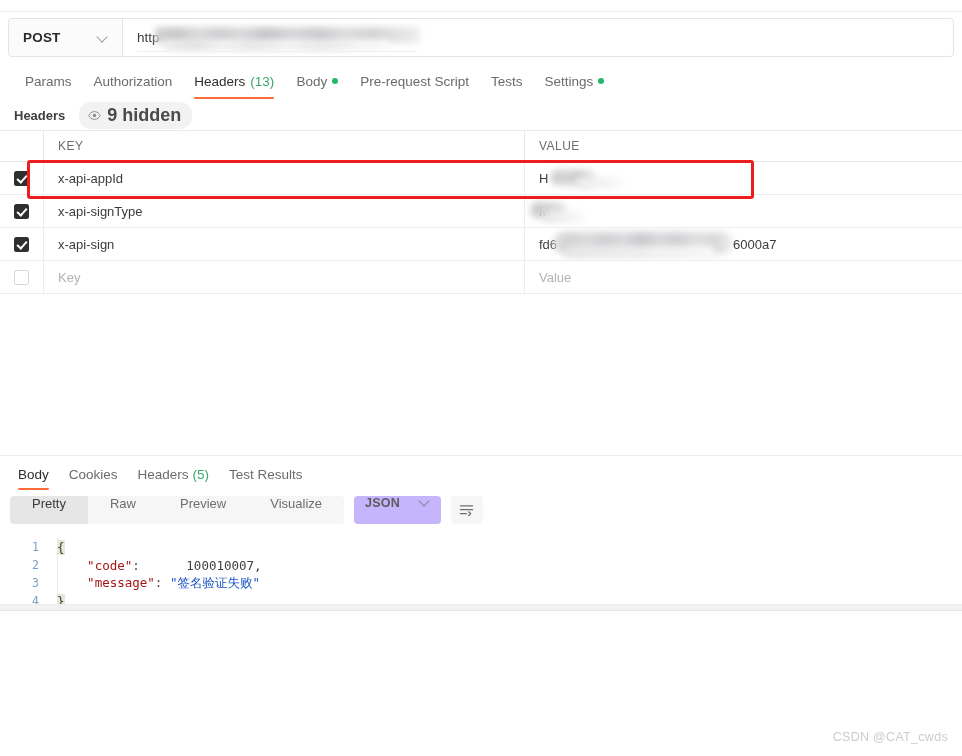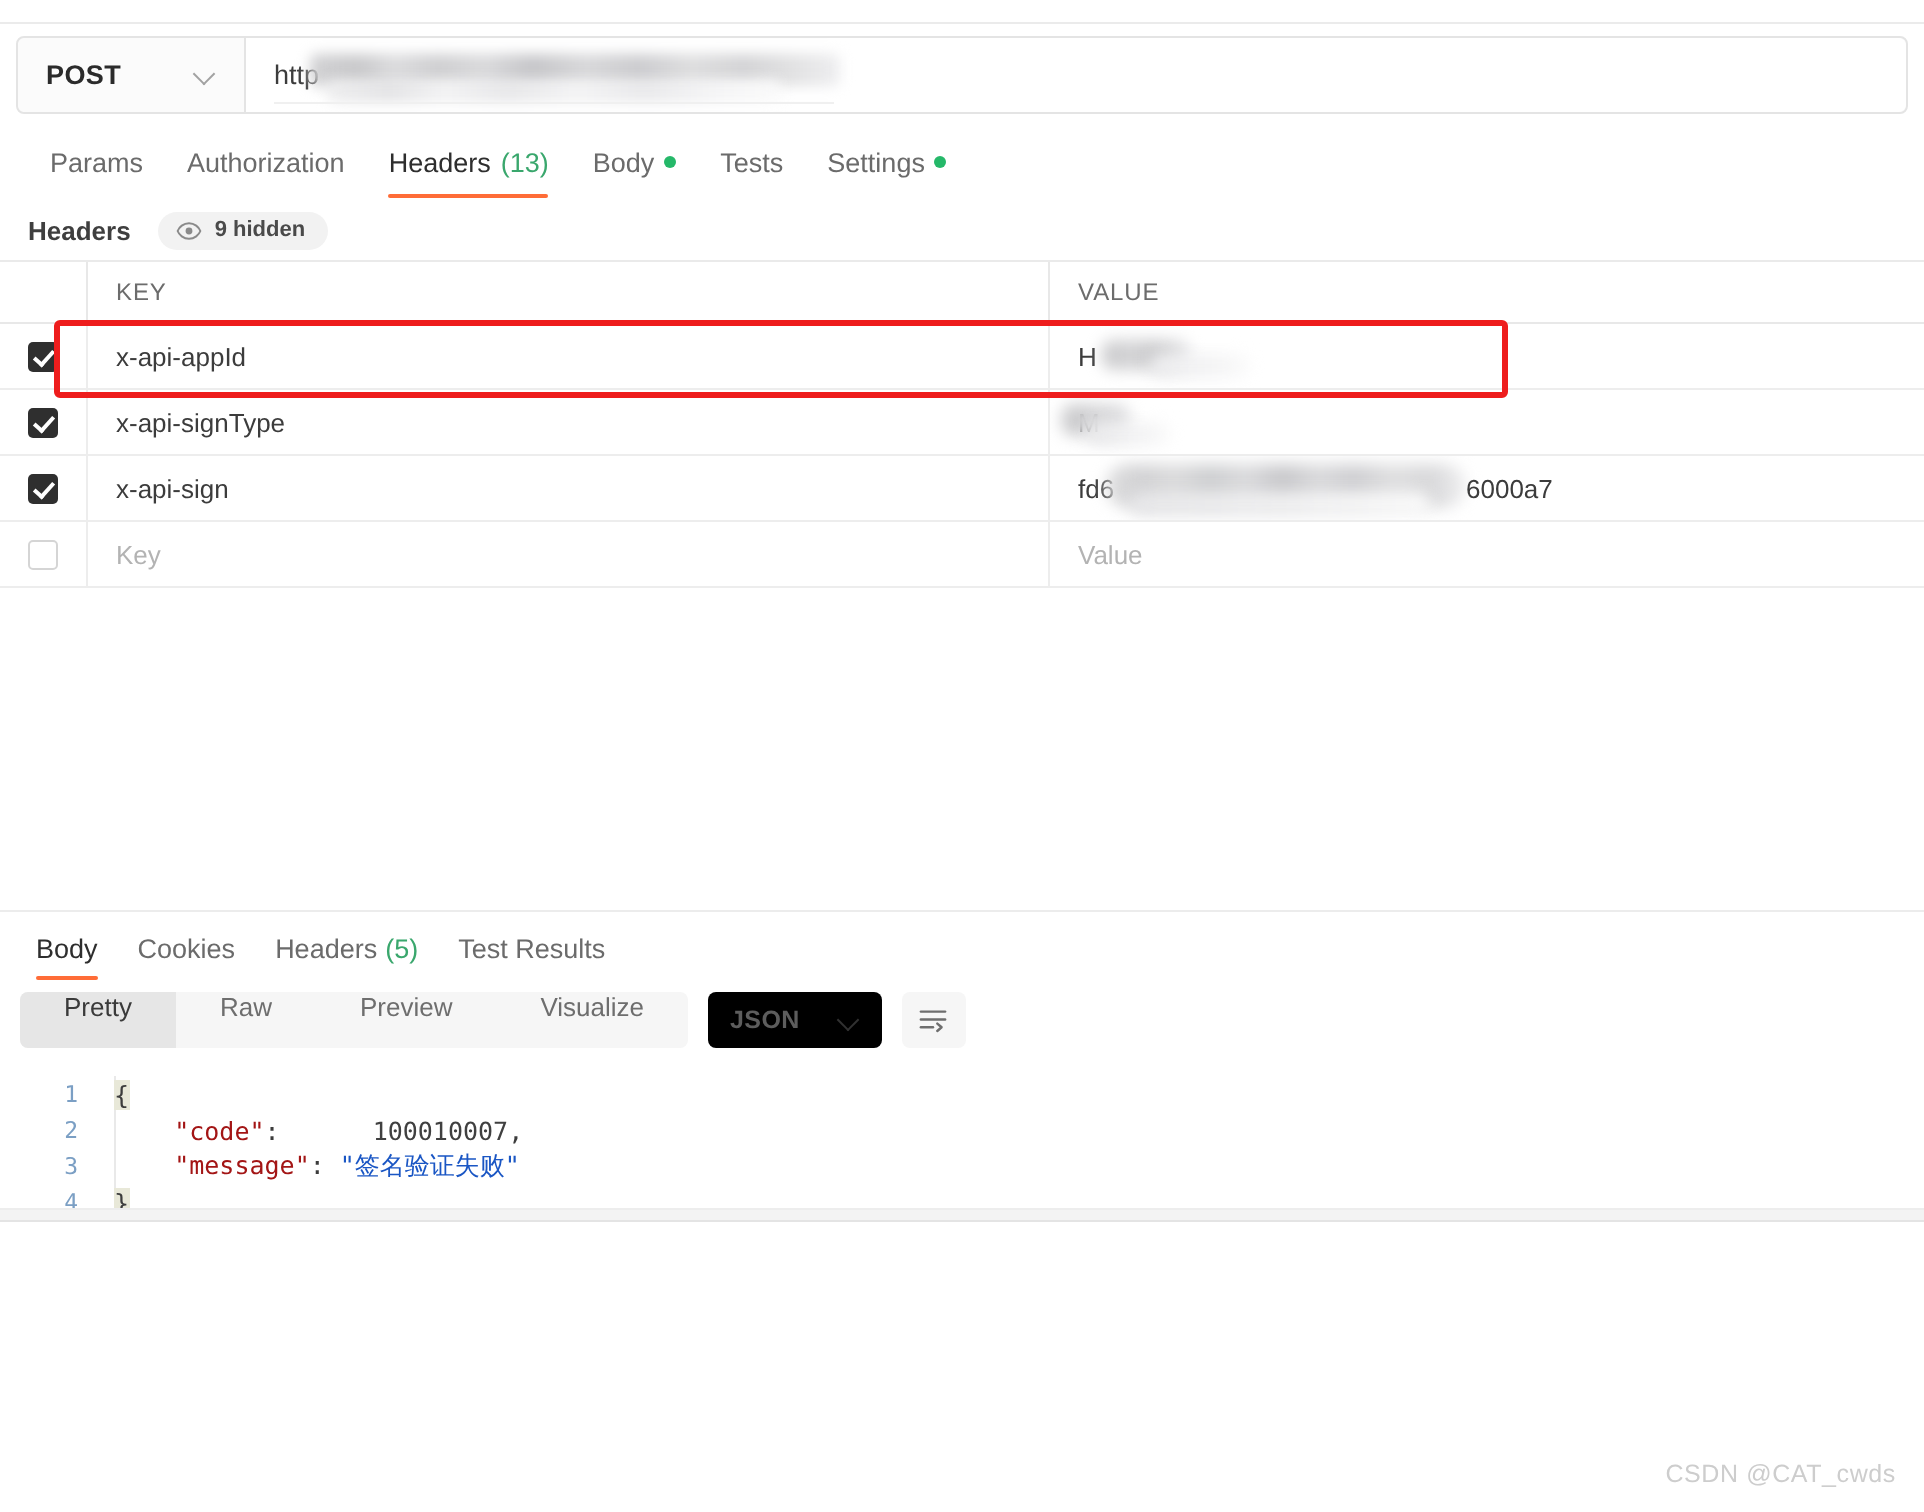--- a/index.html
+++ b/index.html
@@ -123,21 +123,21 @@
     display: flex; align-items: center;
     padding-left: 14px; gap: 14px;
   }
   .hdr-title { font-size: 13px; font-weight: bold; color: #3f3f3f; }
   .hidden-pill {
     display: flex; align-items: center; gap: 6px;
     background: #f2f2f2; border-radius: 12px;
     padding: 3px 11px 3px 9px;
     cursor: pointer;
   }
-  .hidden-pill .lbl { font-size: 11px; color: #4a4a4a; font-weight: bold; }
+  .hidden-pill .lbl { font-size: 18px; color: #4a4a4a; font-weight: bold; }
   .eye { width: 13px; height: 13px; display:block; }
 
   
   .tbl {
     position: absolute; left: 0; top: 130px;
     width: 962px;
     border-top: 1px solid #eaeaea;
   }
   .trow {
     display: flex; height: 33px; align-items: stretch;
@@ -247,22 +247,22 @@
   .seg {
     display: flex; background: #f6f6f6; border-radius: 4px; overflow: hidden;
     height: 28px;
   }
   .seg-item {
     padding: 0 22px; height: 44px; display: flex; align-items: flex-start;
     font-size: 13px; color: #6e6e6e; cursor: pointer; white-space: nowrap;
   }
   .seg-item.active { background: #e6e6e6; color: #3a3a3a; }
   .fmt {
-    display: flex; align-items: center; gap: 19px;
-    background: #000000; border-radius: 4px;
+    display: flex; gap: 19px;
+    background: #c4b5fd; border-radius: 4px;
     height: 28px; padding: 0 11px; cursor: pointer;
   }
   .fmt .lbl { font-size: 12.5px; color: #5d5d5d; font-weight: bold; letter-spacing:.2px; }
   .wrapbtn {
     width: 32px; height: 28px; background: #f6f6f6; border-radius: 4px;
     display: flex; align-items: center; justify-content: center; cursor: pointer;
   }
 
   
   .code {
@@ -328,20 +328,23 @@
     <div class="rtab active">
       <span>Headers</span>
       <span class="cnt">(13)</span>
       <span class="rtab-under"></span>
     </div>
     <div class="rtab">
       <span>Body</span>
       <span class="dot"></span>
     </div>
     <div class="rtab">
+      <span>Pre-request Script</span>
+    </div>
+    <div class="rtab">
       <span>Tests</span>
     </div>
     <div class="rtab">
       <span>Settings</span>
       <span class="dot"></span>
     </div>
   </div>
 
   <div class="hdr-subbar">
     <span class="hdr-title">Headers</span>

